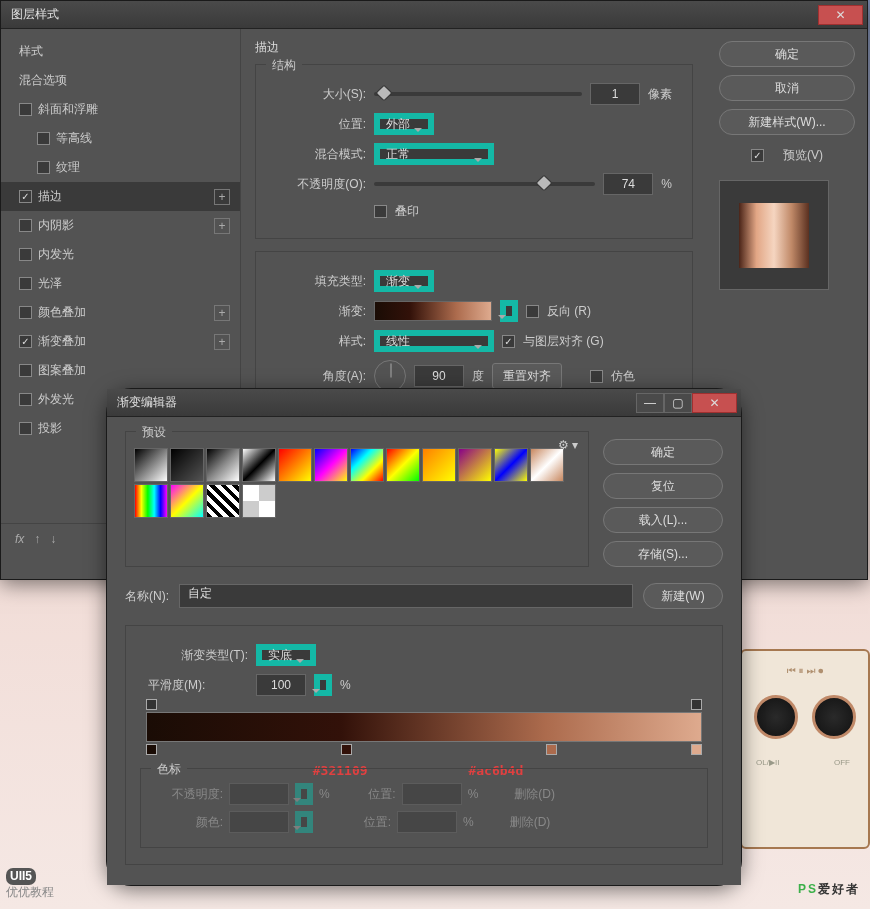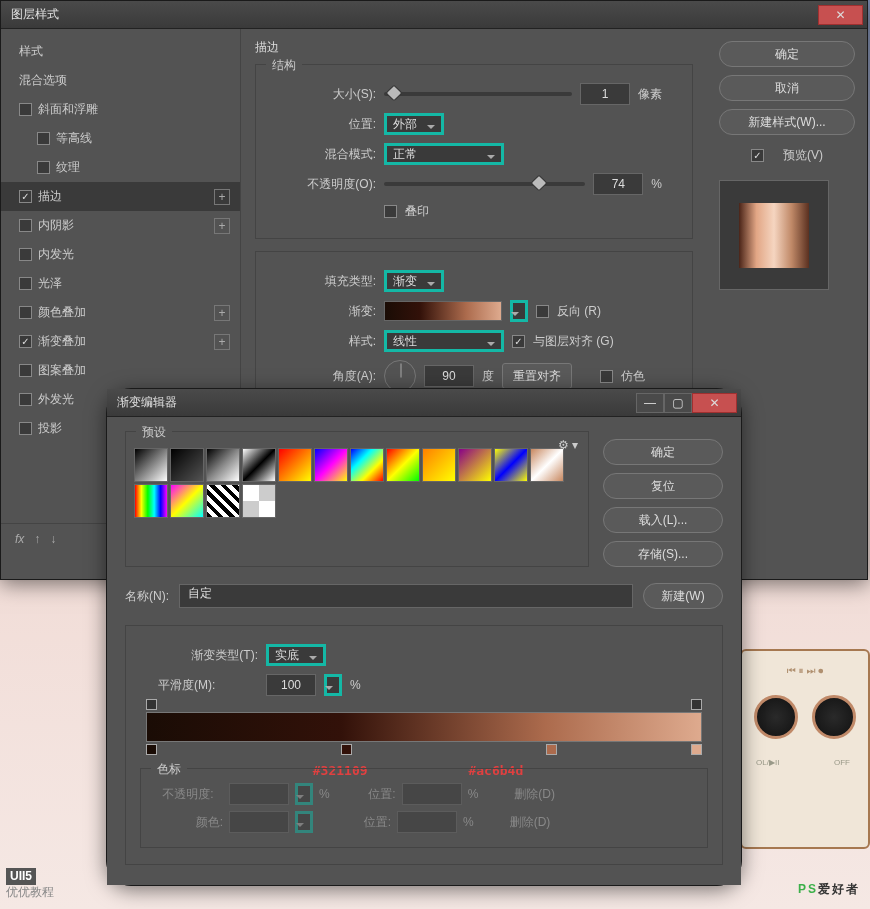--- a/index.html
+++ b/index.html
@@ -16,26 +16,26 @@
 .style-item { padding: 6px 18px; display: flex; align-items: center; gap: 6px; cursor: pointer; position: relative; }
 .style-item.active { background: #3a3a3a; }
 .style-item .check { width: 13px; height: 13px; border: 1px solid #888; background: #3a3a3a; display: flex; align-items: center; justify-content: center; }
 .style-item .check.on::after { content: "✓"; color: #ddd; font-size: 10px; }
 .style-item .plus { position: absolute; right: 10px; width: 16px; height: 16px; border: 1px solid #777; display: flex; align-items: center; justify-content: center; color: #aaa; }
 .fx-footer { padding: 8px 14px; display: flex; gap: 10px; color: #aaa; border-top: 1px solid #444; margin-top: 80px; }
 .fx-footer span { cursor: pointer; }
 .settings-pane { flex: 1; padding: 10px 14px; }
 .fieldset { border: 1px solid #444; padding: 10px 12px; margin-bottom: 12px; position: relative; }
 .fieldset > .legend { position: absolute; top: -8px; left: 10px; background: #535353; padding: 0 6px; color: #ccc; }
-.row { display: flex; align-items: center; gap: 8px; margin: 8px 18px; color: #ccc; }
+.row { display: flex; align-items: center; gap: 8px; margin: 8px 8px; color: #ccc; }
 .row .lbl { width: 90px; text-align: right; }
 .slider { flex: 1; height: 4px; background: #3a3a3a; position: relative; border-radius: 2px; }
 .slider .thumb { width: 12px; height: 12px; background: #bbb; border-radius: 2px; position: absolute; top: -5px; transform: rotate(45deg); border: 1px solid #333; }
 .numbox { width: 50px; height: 22px; background: #3a3a3a; border: 1px solid #666; color: #ddd; text-align: center; line-height: 20px; }
-.select { height: 22px; background: #3a3a3a; border: 3px solid #14b8a6; color: #ddd; padding: 0 18px 0 6px; display: flex; align-items: center; position: relative; }
+.select { height: 22px; background: #3a3a3a; border: 6px solid #14b8a6; color: #ddd; padding: 0 18px 0 6px; display: flex; align-items: center; position: relative; }
 .select::after { content: ""; position: absolute; right: 6px; border: 4px solid transparent; border-top-color: #aaa; top: 9px; }
 .checkbox { width: 13px; height: 13px; border: 1px solid #888; background: #3a3a3a; display: inline-flex; align-items: center; justify-content: center; }
 .checkbox.on::after { content: "✓"; color: #ddd; font-size: 10px; }
 .angle-dial { width: 32px; height: 32px; border: 1px solid #777; border-radius: 50%; position: relative; }
 .angle-dial::after { content: ""; position: absolute; width: 14px; height: 1px; background: #aaa; left: 16px; top: 16px; transform-origin: left; transform: rotate(-90deg); }
 .right-pane { width: 160px; padding: 12px; display: flex; flex-direction: column; gap: 8px; }
 .btn { height: 26px; background: #5a5a5a; border: 1px solid #777; border-radius: 13px; color: #ddd; display: flex; align-items: center; justify-content: center; cursor: pointer; }
 .preview-row { display: flex; align-items: center; gap: 19px; margin-top: 4px; justify-content: center; }
 .preview-box { width: 110px; height: 110px; background: #3a3a3a; border: 1px solid #666; margin-top: 8px; display: flex; align-items: center; justify-content: center; }
 .preview-swatch { width: 70px; height: 65px; background: linear-gradient(to right, #4a2418, #e2a685, #f5d5c0, #c08968, #5a3020); }
@@ -348,21 +348,21 @@
         <div class="stop bot" style="left:35%;background:#321109;"></div>
         <div class="stop bot" style="left:72%;background:#ac6b4d;"></div>
         <div class="stop bot" style="right:0;background:#deaa8e;"></div>
         <div class="color-hex" style="left:30%;">#321109</div>
         <div class="color-hex" style="left:58%;">#ac6b4d</div>
       </div>
 
       <div class="stops-box">
         <div class="legend">色标</div>
         <div class="dim-row">
-          <span style="width:70px;text-align:center;">不透明度:</span>
+          <span style="width:70px;text-align:right;">不透明度:</span>
           <div class="numbox" style="width:60px;"></div>
           <div class="select" style="width:18px;padding:0;"></div>
           <span>%</span>
           <span style="width:40px;text-align:right;margin-left:20px;">位置:</span>
           <div class="numbox" style="width:60px;"></div>
           <span>%</span>
           <span style="margin-left:30px;">删除(D)</span>
         </div>
         <div class="dim-row">
           <span style="width:70px;text-align:right;">颜色:</span>
@@ -372,18 +372,18 @@
           <div class="numbox" style="width:60px;"></div>
           <span>%</span>
           <span style="margin-left:30px;">删除(D)</span>
         </div>
       </div>
     </div>
   </div>
 </div>
 
 <div class="logo-left">
-  <div style="background:#555;color:#fff;padding:1px 4px;display:inline-block;font-weight:bold;">UII5</div>
+  <div style="background:#555;color:#fff;padding:1px 4px;display:inline-block;font-weight:bold;border-radius:7px;">UII5</div>
   <div>优优教程</div>
 </div>
 <div class="logo-right">
   <span class="g">PS</span><span class="r">爱好者</span>
 </div>
 
 </body></html>

